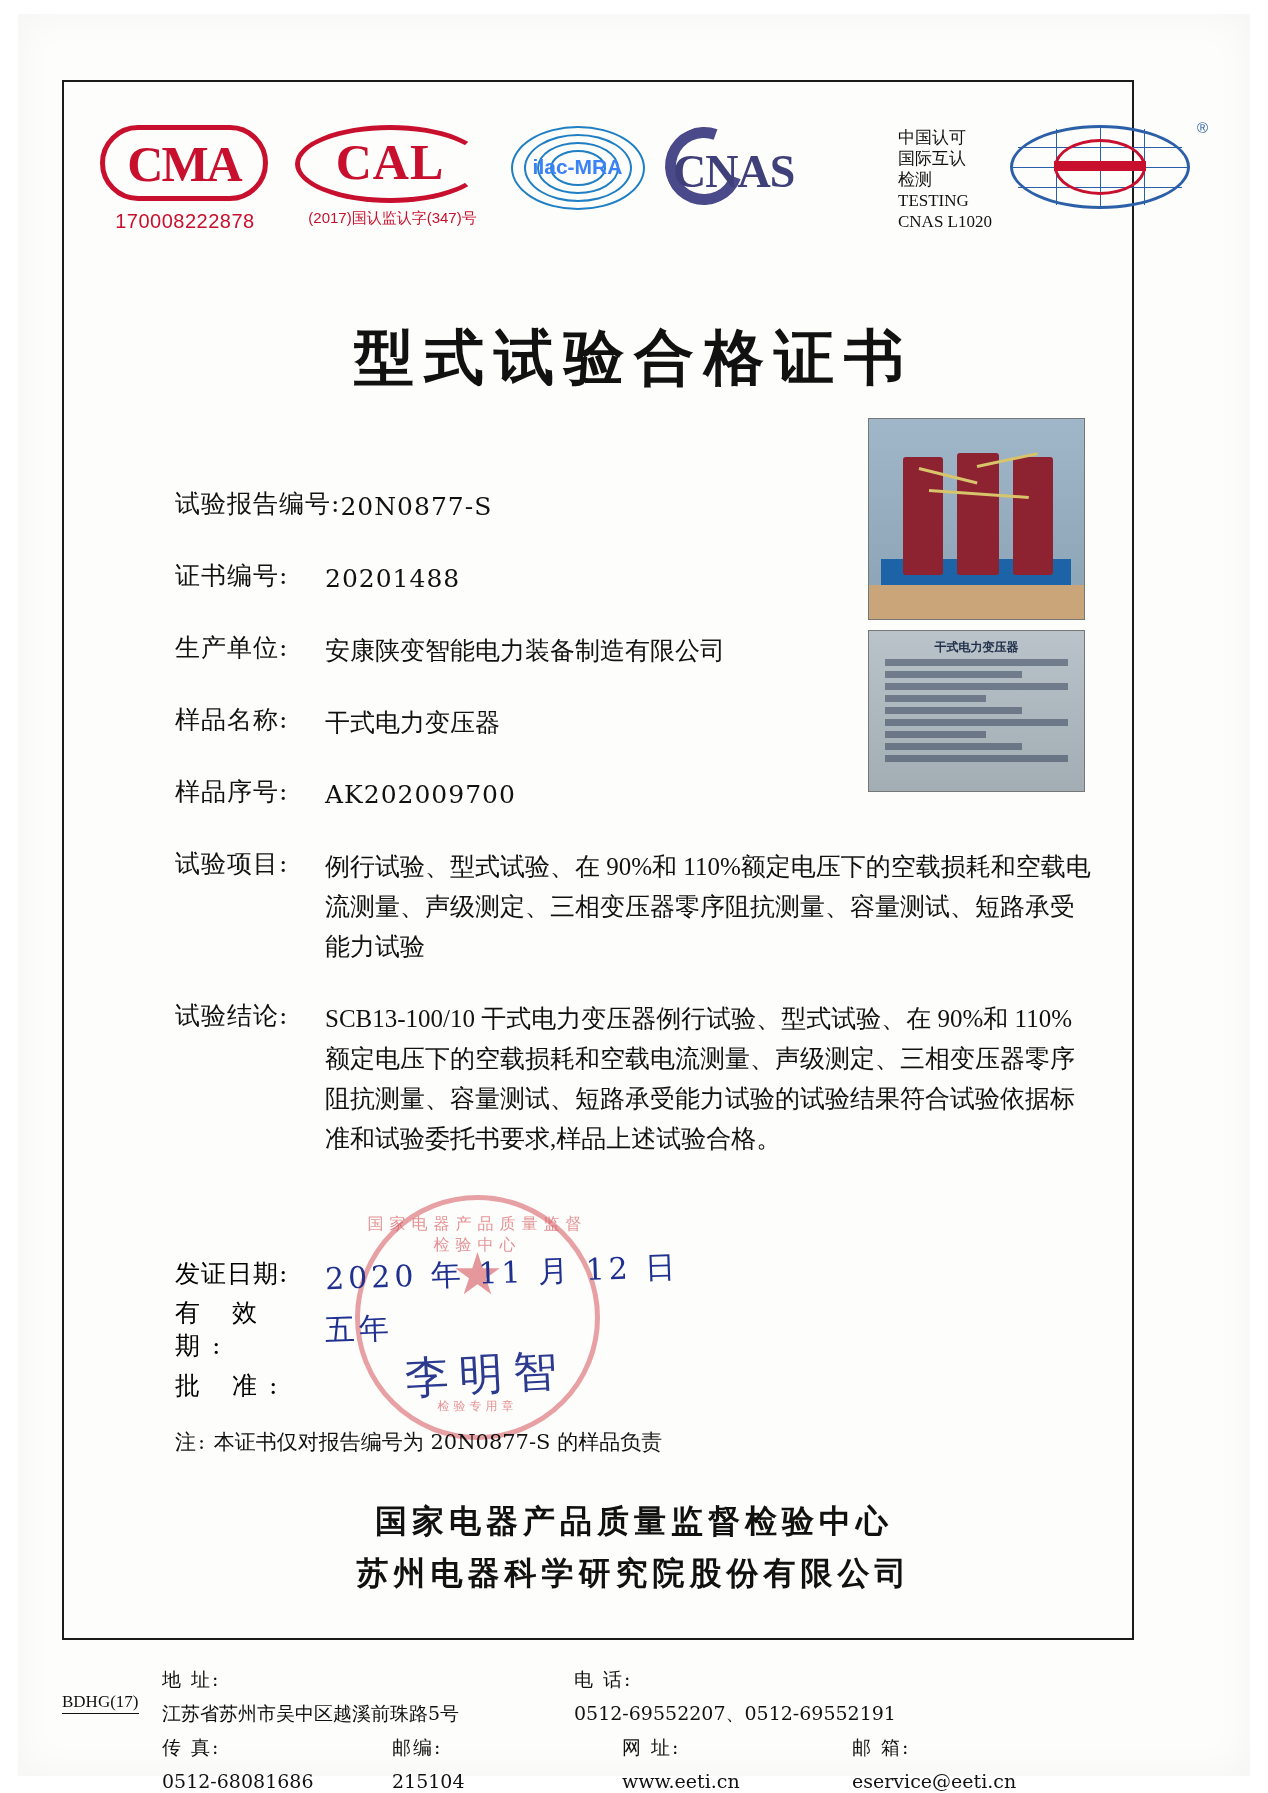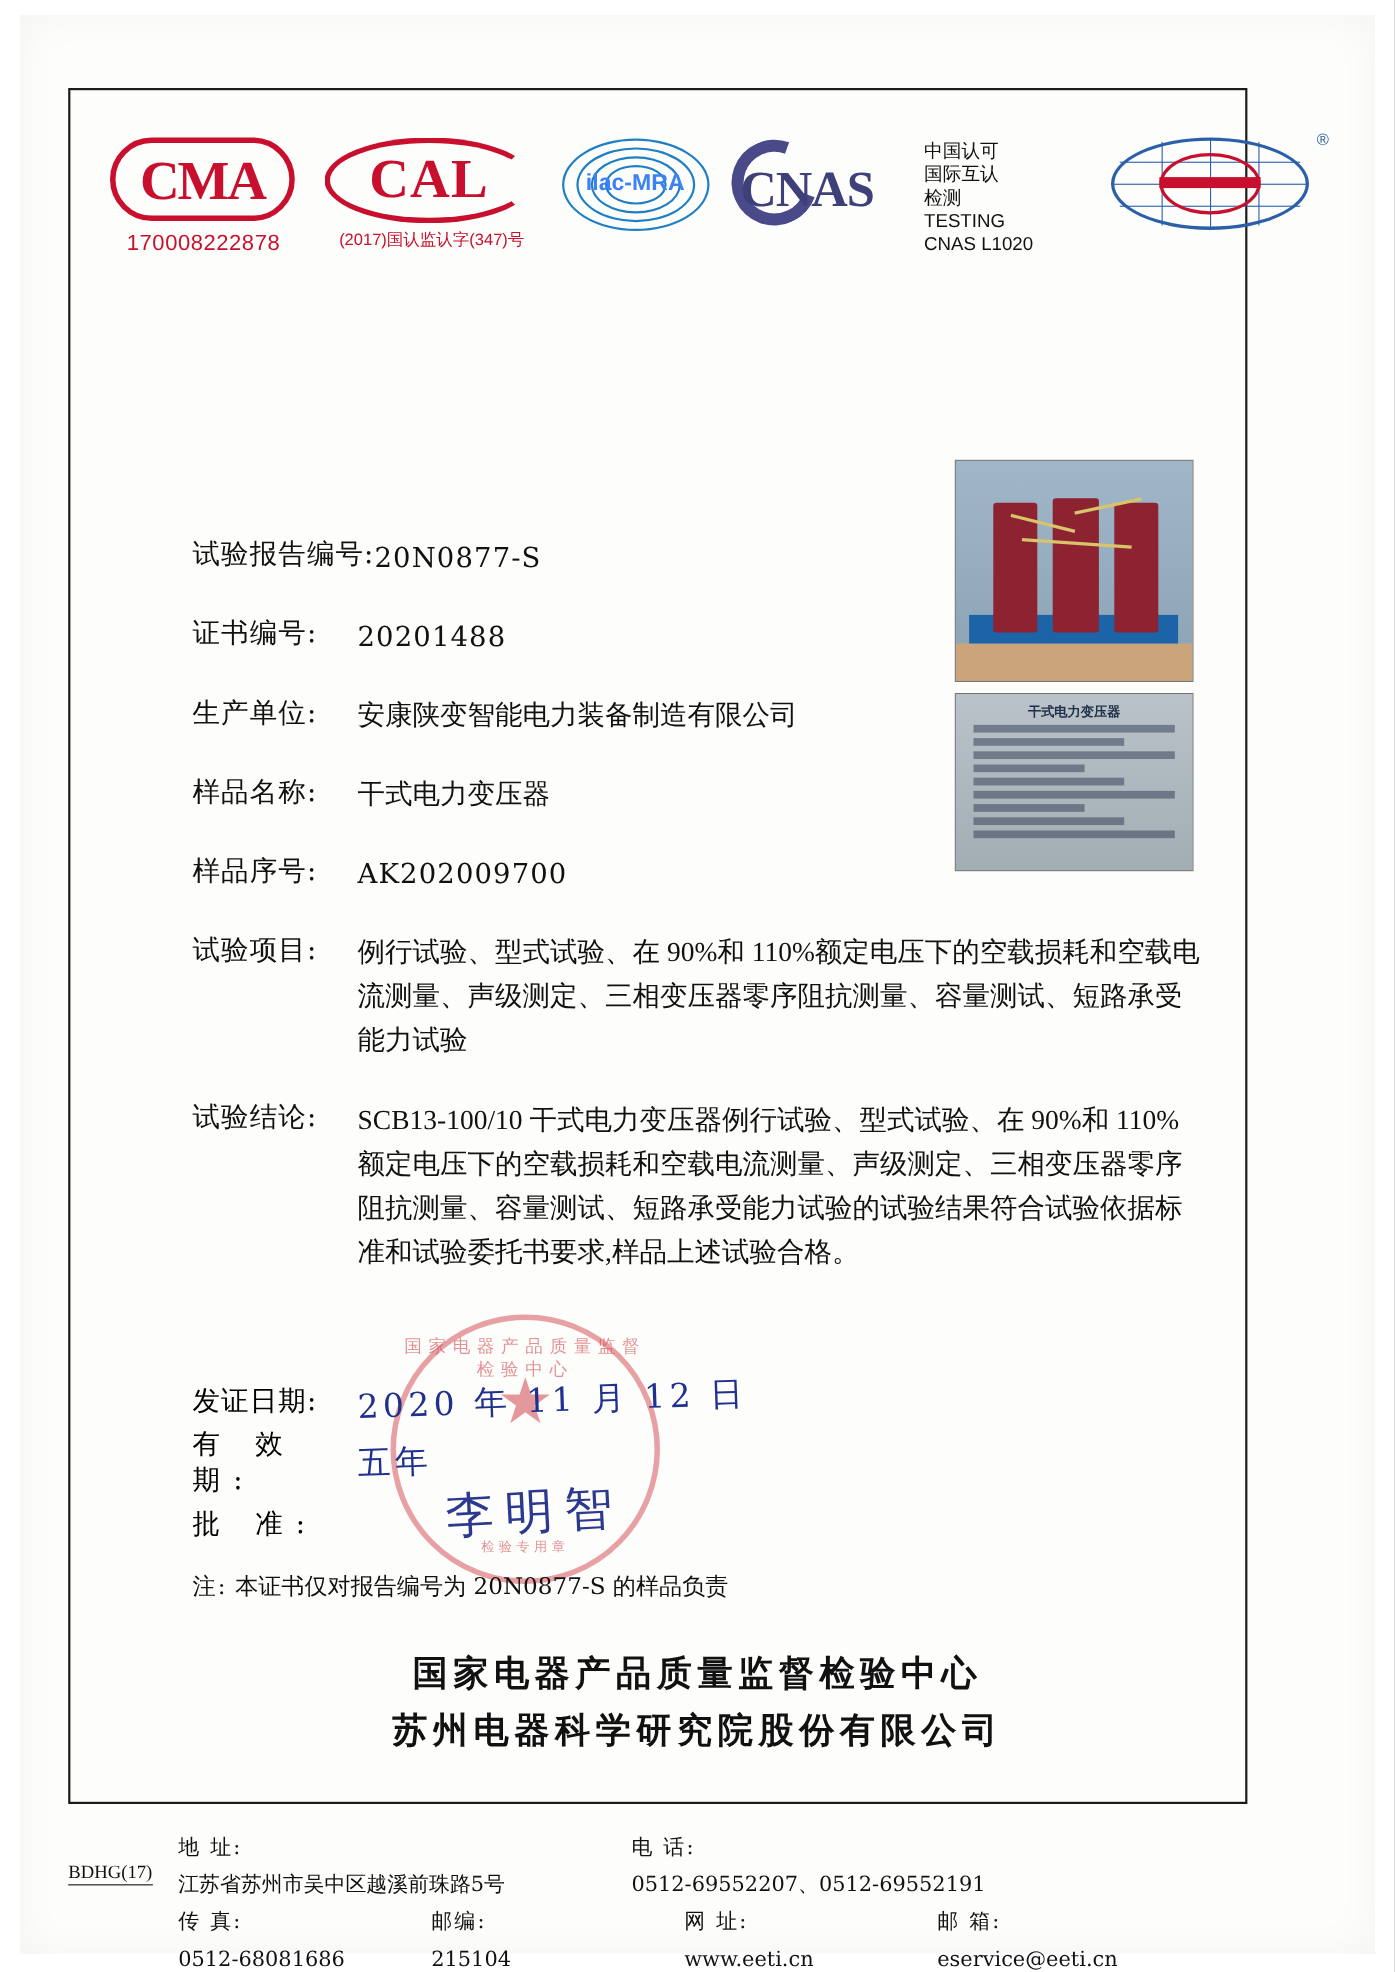--- a/index.html
+++ b/index.html
@@ -176,23 +176,23 @@
     left: 8px; top: 20px;
     font-family: "Liberation Serif", serif;
     font-weight: bold;
     font-size: 46px;
     color: #3f3f7a;
     letter-spacing: -1px;
   }
 
   
   .cnastxt {
-    left: 760px;
+    left: 818px;
     width: 135px;
-    font-family: Liberation Sans, sans-serif;
+    font-family: Liberation Serif, serif;
     font-size: 17px;
     color: #111;
     line-height: 21px;
     padding-top: 2px;
   }
 
   
   .globe {
     left: 930px;
     width: 190px;
@@ -568,20 +568,21 @@
         <div class="globe-long" style="left:46px;"></div>
         <div class="globe-long" style="left:90px; top:1px; height:82px;"></div>
         <div class="globe-long" style="left:134px;"></div>
         <div class="globe-inner"></div>
         <div class="globe-bar"></div>
         <div class="reg-mark">®</div>
       </div>
     </div>
   </div>
 
+  <div class="doc-title">型式试验合格证书</div>
 
   <div class="photo-top">
     <div class="tx-floor"></div>
     <div class="tx-base"></div>
     <div class="tx-core" style="left:34px; top:38px; width:40px; height:118px;"></div>
     <div class="tx-core" style="left:88px; top:34px; width:42px; height:122px;"></div>
     <div class="tx-core" style="left:144px; top:38px; width:40px; height:118px;"></div>
     <div class="tx-wire" style="left:50px; top:48px; width:60px; transform:rotate(14deg);"></div>
     <div class="tx-wire" style="left:108px; top:46px; width:62px; transform:rotate(-12deg);"></div>
     <div class="tx-wire" style="left:60px; top:70px; width:100px; transform:rotate(4deg);"></div>

